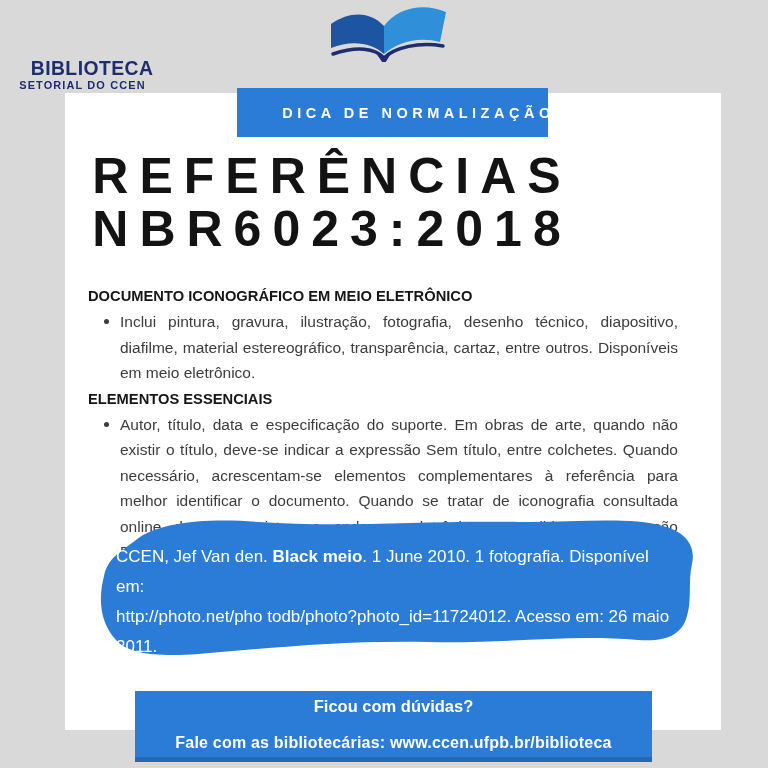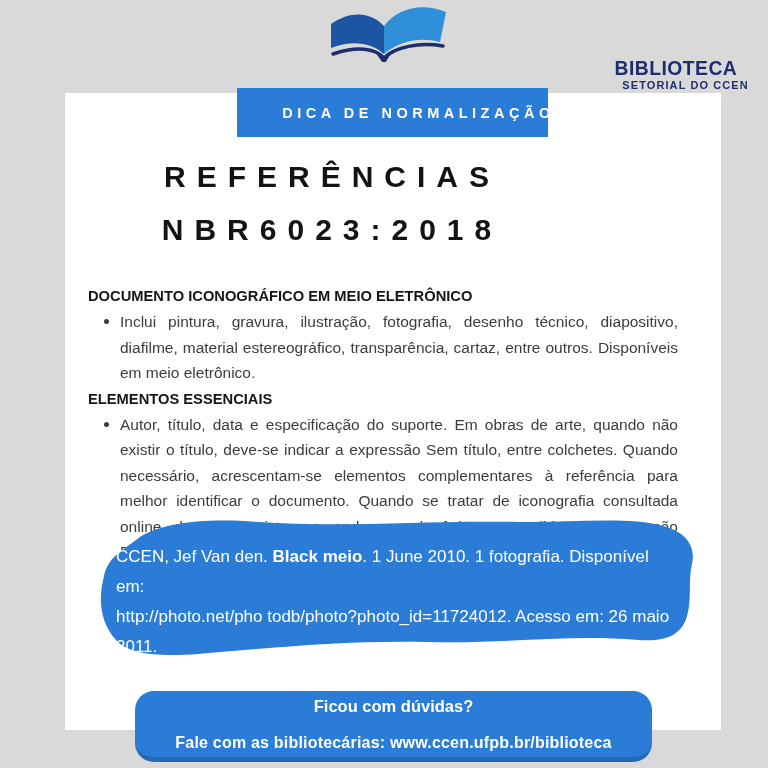--- a/index.html
+++ b/index.html
@@ -2,21 +2,21 @@
 <html><head>
 <meta charset="utf-8">
 <style>
   html,body{margin:0;padding:0;background:#b9b9b9;}
   .canvas{
     position:relative;width:768px;height:768px;overflow:hidden;
     background:#d9d9d9;font-family:"Liberation Sans",sans-serif;
     -webkit-font-smoothing:antialiased;
   }
   
-  .logo{position:absolute;top:4px;left:0;width:768px;text-align:right;}
+  .logo{position:absolute;top:4px;left:0;width:768px;text-align:left;}
   .logo svg{display:block;margin:0 auto;}
   .logo-name{
     color:#1e2d6e;font-weight:bold;font-size:21px;letter-spacing:.5px;
     transform:scaleX(.92);margin-top:-4px;line-height:20px;
   }
   .logo-sub{
     color:#1e2d6e;font-weight:bold;font-size:11.5px;letter-spacing:1.2px;
     transform:scaleX(.95);line-height:14px;
   }
   
@@ -26,21 +26,21 @@
     position:absolute;left:237px;top:88px;width:311px;height:49px;
     background:#2b7cd6;display:flex;align-items:center;justify-content:center;
   }
   .tip-banner span{
     color:#ffffff;font-weight:bold;font-size:14.5px;letter-spacing:4.5px;
     padding-left:4px;white-space:nowrap;margin-left:48px;
   }
   
   .title-block{
     position:absolute;left:0;top:150px;width:664px;text-align:center;
-    color:#131313;font-weight:bold;font-size:30px;line-height:53px;
+    color:#131313;font-weight:bold;font-size:50px;line-height:53px;
     letter-spacing:11px;
   }
   
   .content{position:absolute;left:88px;top:285px;width:606px;color:#3c3c3c;}
   .section-heading{
     margin:0;color:#161616;font-size:15px;font-weight:bold;letter-spacing:0;
     line-height:22px;transform:scaleX(.98);transform-origin:left;
   }
   .bullets{margin:2px 16px 2px 0;padding:0;list-style:none;}
   .bullets li{
@@ -58,21 +58,20 @@
     position:absolute;left:28px;top:30px;width:560px;
     color:#ffffff;font-size:17px;line-height:30px;
   }
   .example-text .bold{font-weight:bold;}
   
   .footer-banner{
     position:absolute;left:135px;top:691px;width:517px;height:71px;
     box-sizing:border-box;background:#2b7cd6;border-bottom:5px solid #2469b5;
     display:flex;flex-direction:column;align-items:center;justify-content:center;
     gap:2px;
-    border-radius:19px;
   }
   .footer-line1{color:#ffffff;font-weight:bold;font-size:16.5px;}
   .footer-line2{color:#ffffff;font-weight:bold;font-size:16px;letter-spacing:.2px;margin-top:16px;}
 </style>
 </head>
 <body>
 
 <div class="canvas">
 
   <div class="logo">

